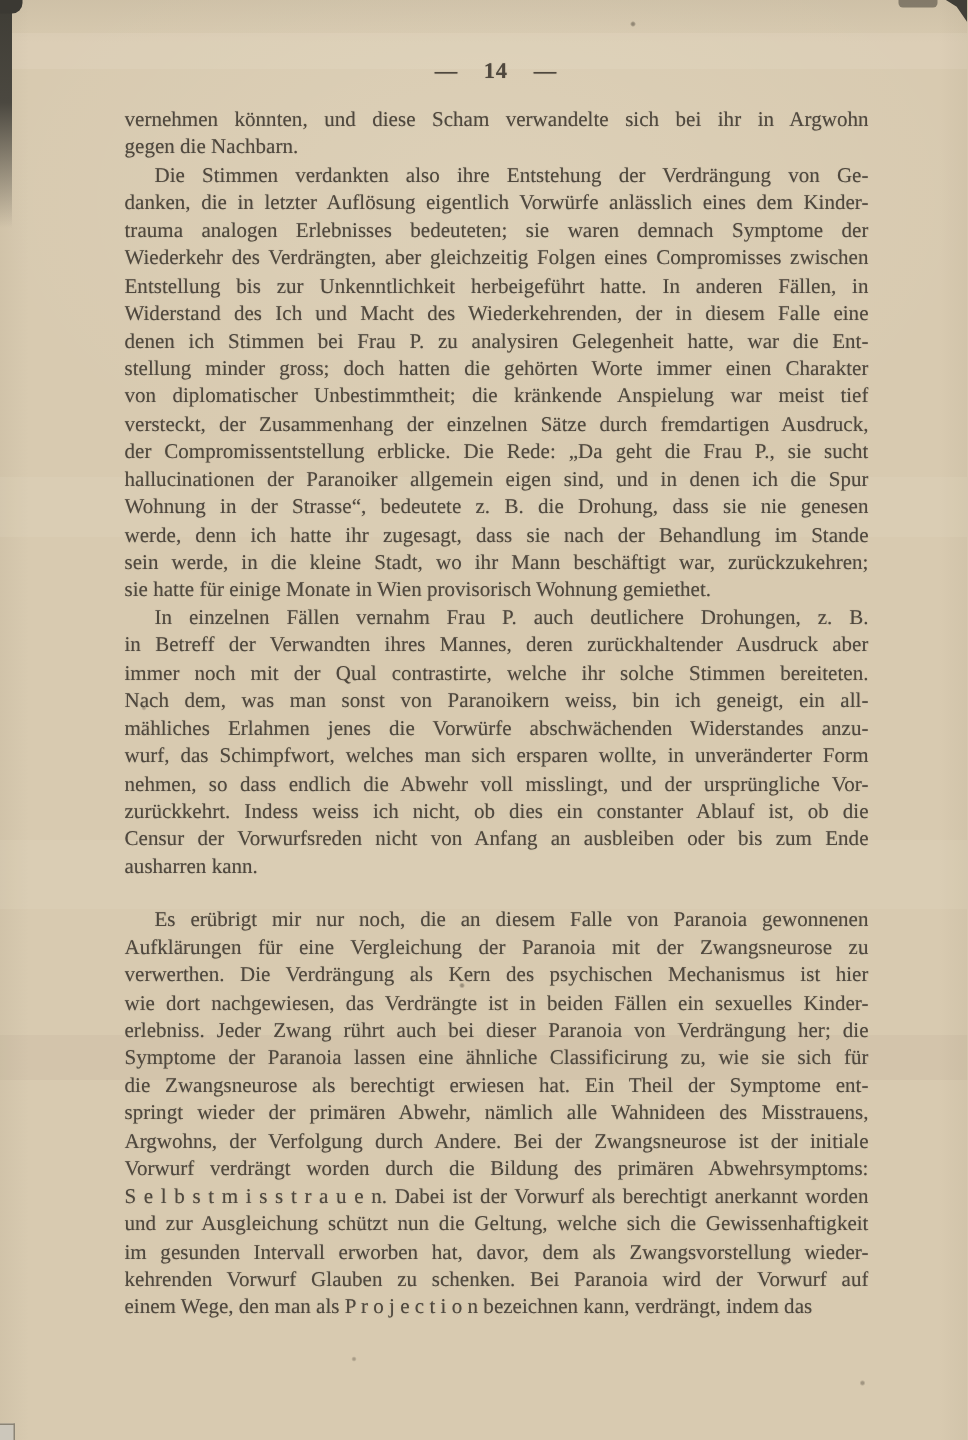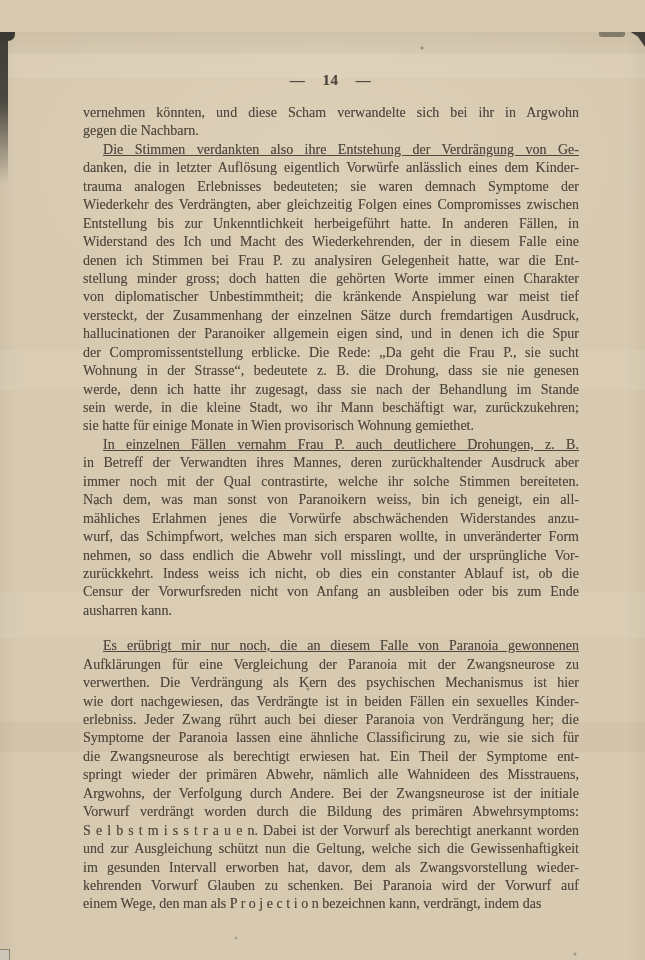--- a/index.html
+++ b/index.html
@@ -14,21 +14,20 @@
     background-image:
       radial-gradient(circle at 422px 16px, rgba(80,72,60,.5) .8px, transparent 2px),
       radial-gradient(circle at 308px 657px, rgba(80,72,60,.45) .8px, transparent 2px),
       radial-gradient(circle at 523px 842px, rgba(80,72,60,.4) .8px, transparent 2px),
       radial-gradient(circle at 96px 472px, rgba(80,72,60,.35) .7px, transparent 1.8px),
       radial-gradient(circle at 575px 922px, rgba(80,72,60,.4) .8px, transparent 2px),
       radial-gradient(circle at 236px 906px, rgba(80,72,60,.35) .7px, transparent 1.8px),
       linear-gradient(180deg, rgba(120,110,88,.10) 0%, rgba(0,0,0,0) 3%),
       linear-gradient(90deg, rgba(120,110,88,.08) 0%, rgba(0,0,0,0) 3%, rgba(0,0,0,0) 97%, rgba(120,110,88,.07) 100%),
       radial-gradient(ellipse 480px 300px at 50% 14%, rgba(255,252,240,.12), rgba(0,0,0,0) 70%);
-    margin-top: 32px;
   }
   .band{position:absolute;left:0;right:0;pointer-events:none;}
   .band.b1{top:22px;height:24px;background:rgba(255,250,235,.10);}
   .band.b2{top:318px;height:40px;background:rgba(255,250,235,.07);}
   .band.b3{top:560px;height:46px;background:rgba(255,250,235,.07);}
   .band.b4{top:690px;height:30px;background:rgba(110,100,80,.05);}
 
   .edge-left-top{
     position:absolute;left:0;top:0;width:8px;height:152px;
     background:linear-gradient(180deg,#3e3c35 0%,#4b4840 45%,rgba(75,72,64,.45) 75%,rgba(75,72,64,0) 100%);
@@ -52,21 +51,21 @@
     text-shadow:0 0 .6px rgba(79,72,62,.5);
     letter-spacing:.02px;
   }
   .para{margin:0;}
   .para.extra{margin-top:17px;}
   .line{
     text-align:justify;text-align-last:justify;
     height:18.45px;overflow:hidden;white-space:normal;
   }
   .line.last{text-align-last:left;}
-  .para.indent .line:first-child{text-indent:20px;text-decoration:underline;}
+  .para.indent .line:first-child{text-indent:20px;}
 </style>
 </head>
 <body>
 
 <div class="paper">
   <div class="band b1"></div>
   <div class="band b2"></div>
   <div class="band b3"></div>
   <div class="band b4"></div>
 
@@ -87,22 +86,22 @@
         <div class="line">Die Stimmen verdankten also ihre Entstehung der Verdrängung von Ge-</div>
         <div class="line">danken, die in letzter Auflösung eigentlich Vorwürfe anlässlich eines dem Kinder-</div>
         <div class="line">trauma analogen Erlebnisses bedeuteten; sie waren demnach Symptome der</div>
         <div class="line">Wiederkehr des Verdrängten, aber gleichzeitig Folgen eines Compromisses zwischen</div>
         <div class="line">Entstellung bis zur Unkenntlichkeit herbeigeführt hatte. In anderen Fällen, in</div>
         <div class="line">Widerstand des Ich und Macht des Wiederkehrenden, der in diesem Falle eine</div>
         <div class="line">denen ich Stimmen bei Frau P. zu analysiren Gelegenheit hatte, war die Ent-</div>
         <div class="line">stellung minder gross; doch hatten die gehörten Worte immer einen Charakter</div>
         <div class="line">von diplomatischer Unbestimmtheit; die kränkende Anspielung war meist tief</div>
         <div class="line">versteckt, der Zusammenhang der einzelnen Sätze durch fremdartigen Ausdruck,</div>
+        <div class="line">der Compromissentstellung erblicke. Die Rede: „Da geht die Frau P., sie sucht</div>
         <div class="line">hallucinationen der Paranoiker allgemein eigen sind, und in denen ich die Spur</div>
-        <div class="line">der Compromissentstellung erblicke. Die Rede: „Da geht die Frau P., sie sucht</div>
         <div class="line">Wohnung in der Strasse“, bedeutete z. B. die Drohung, dass sie nie genesen</div>
         <div class="line">werde, denn ich hatte ihr zugesagt, dass sie nach der Behandlung im Stande</div>
         <div class="line">sein werde, in die kleine Stadt, wo ihr Mann beschäftigt war, zurückzukehren;</div>
         <div class="line last">sie hatte für einige Monate in Wien provisorisch Wohnung gemiethet.</div>
       </div>
       <div class="para indent">
         <div class="line">In einzelnen Fällen vernahm Frau P. auch deutlichere Drohungen, z. B.</div>
         <div class="line">in Betreff der Verwandten ihres Mannes, deren zurückhaltender Ausdruck aber</div>
         <div class="line">immer noch mit der Qual contrastirte, welche ihr solche Stimmen bereiteten.</div>
         <div class="line">Nach dem, was man sonst von Paranoikern weiss, bin ich geneigt, ein all-</div>

